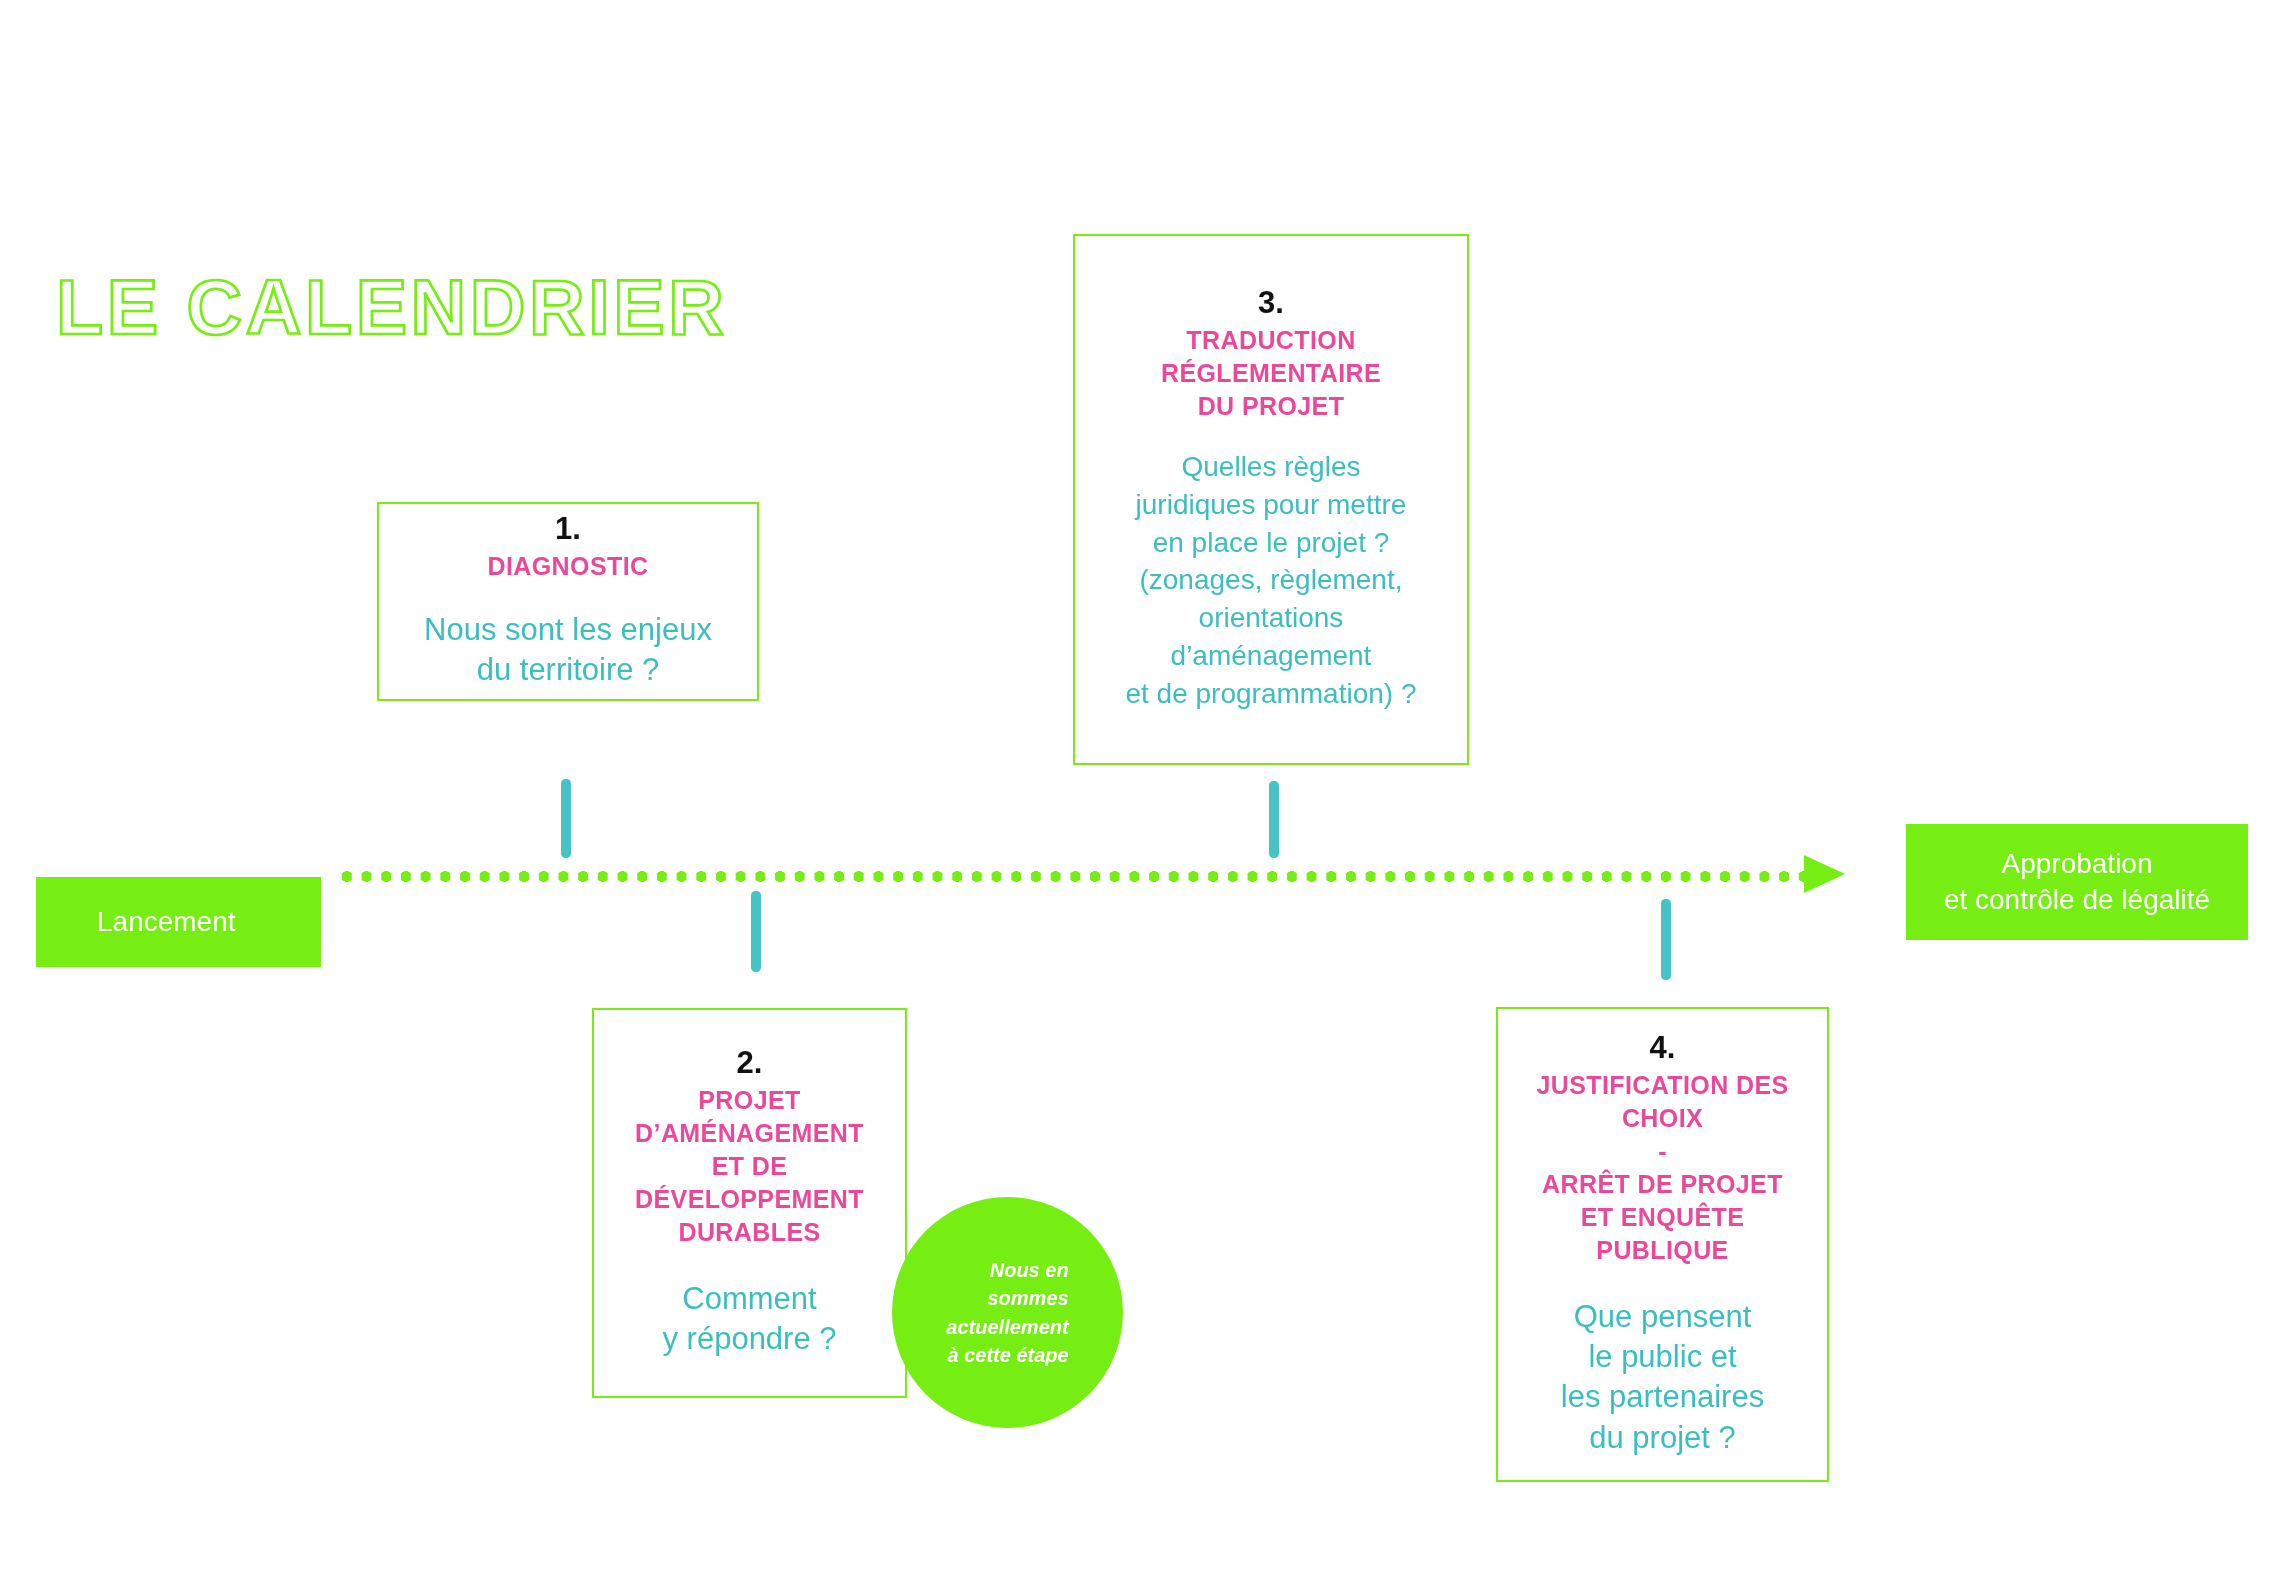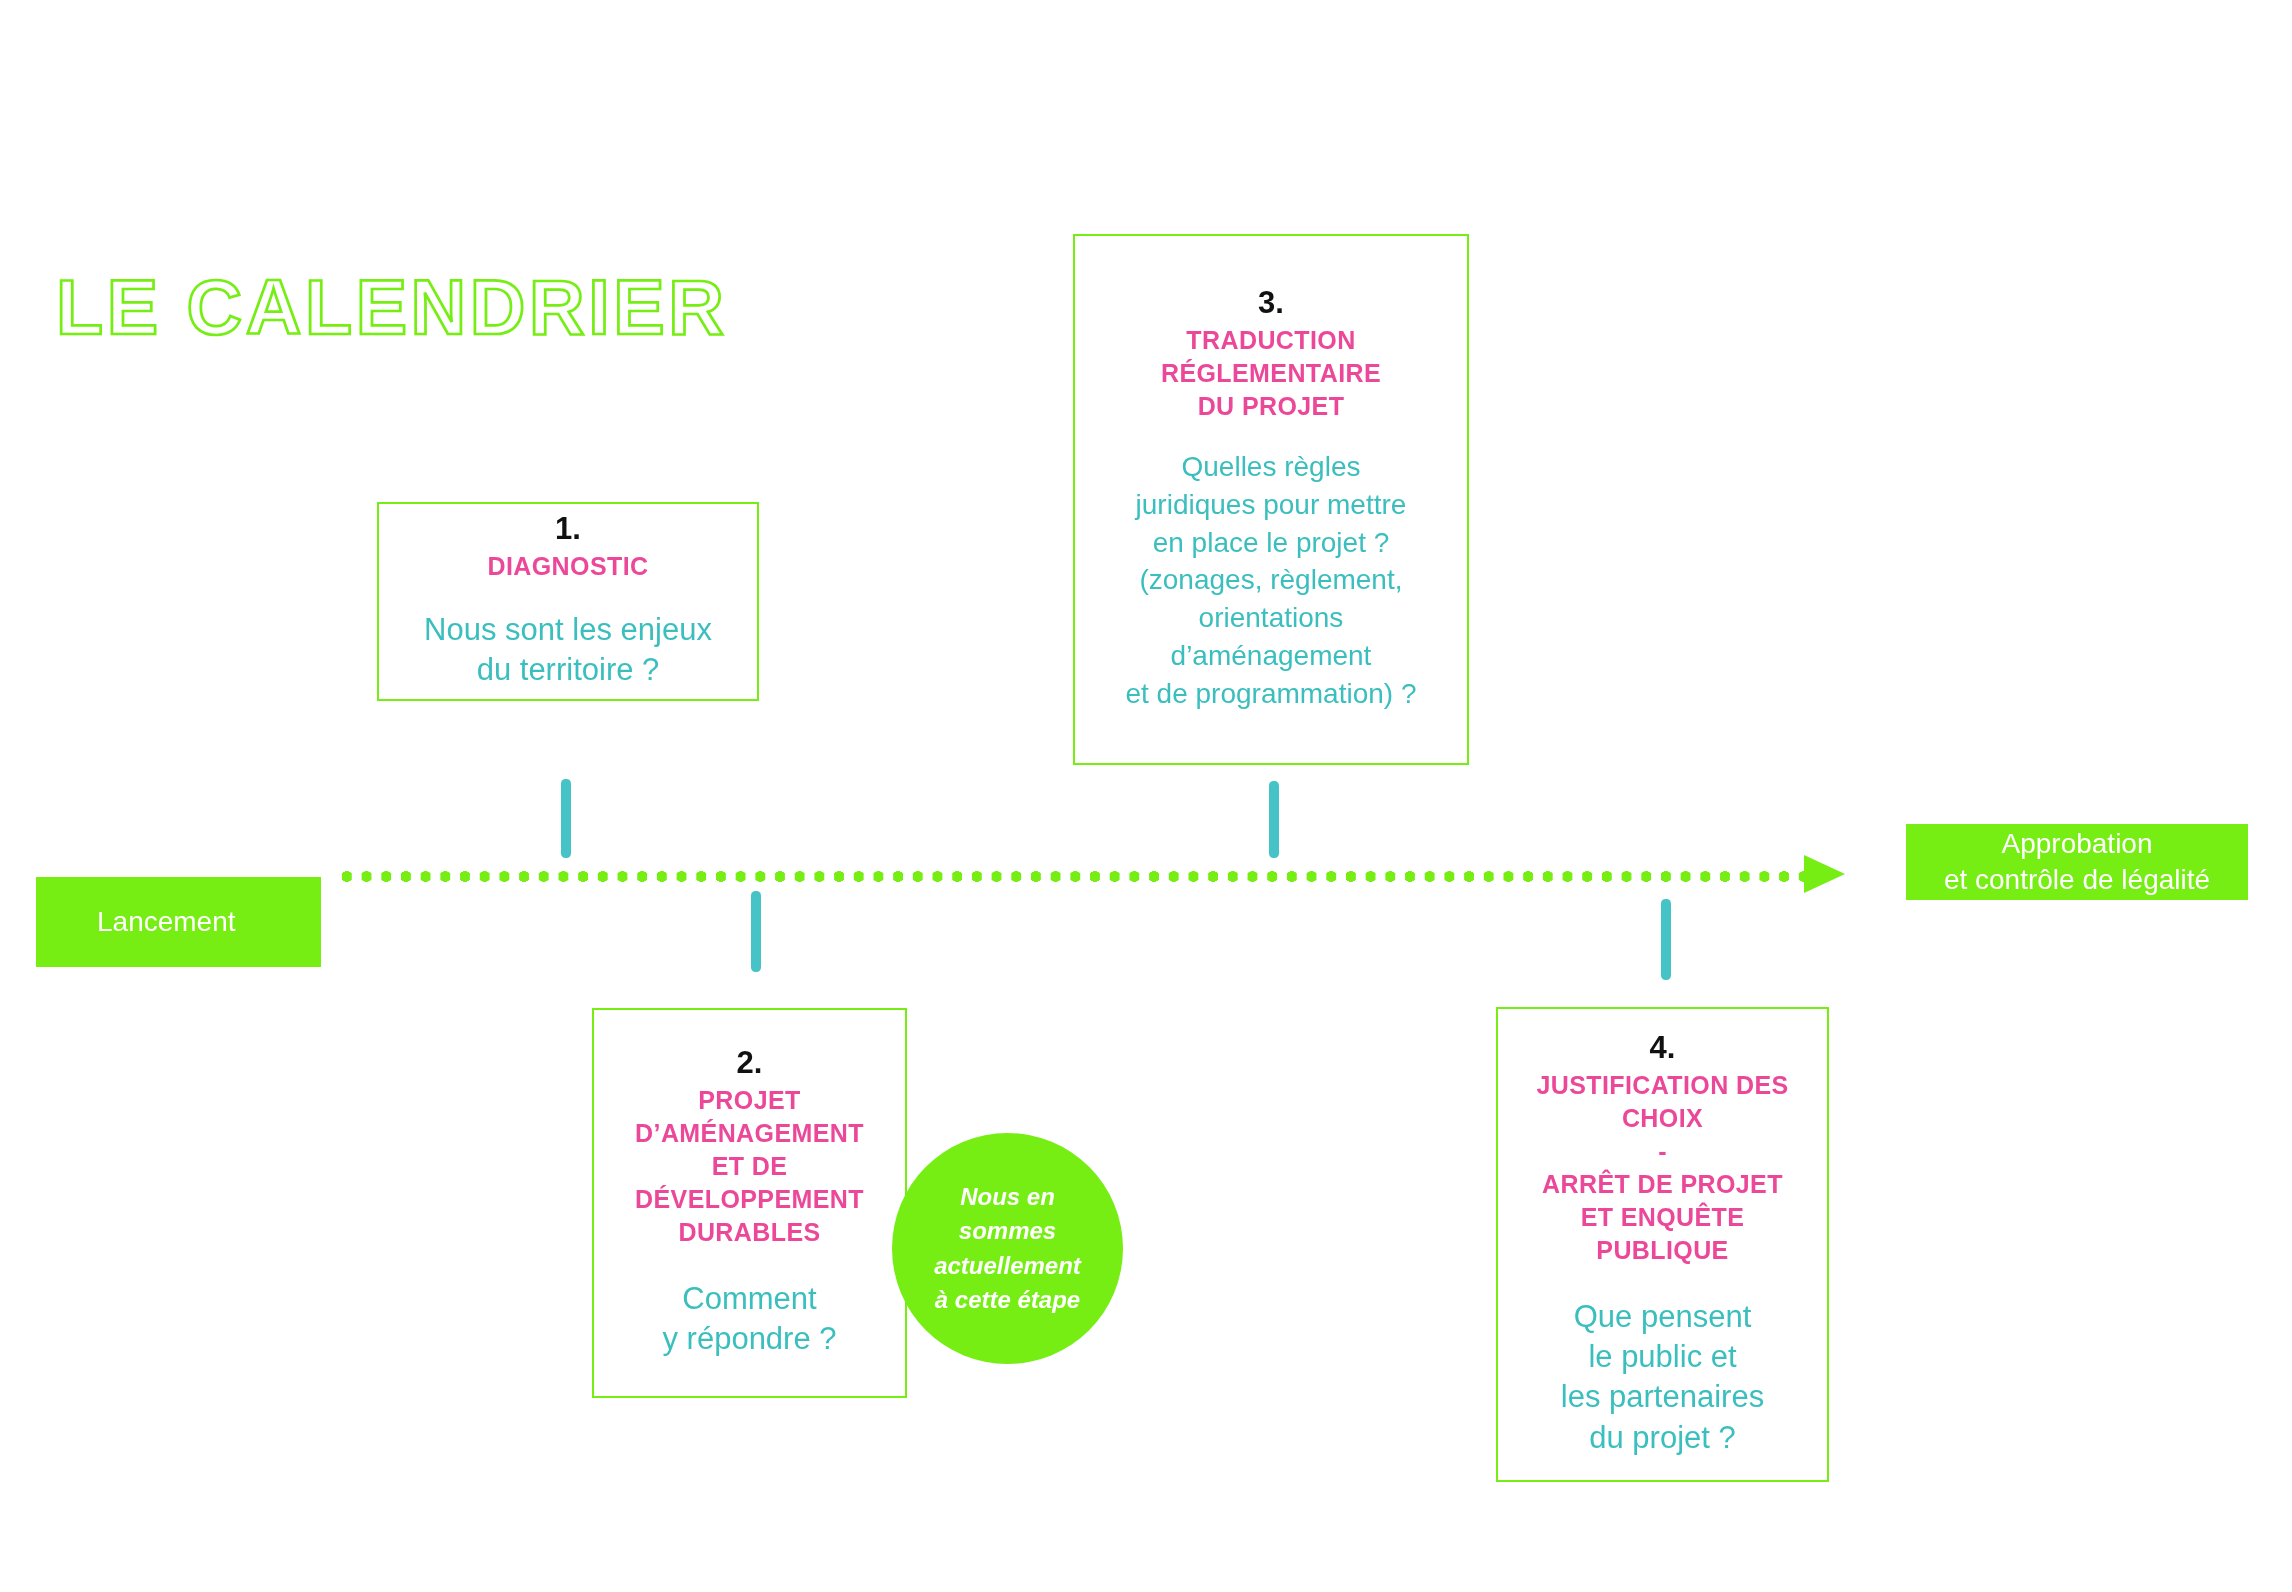--- a/index.html
+++ b/index.html
@@ -76,21 +76,21 @@
     width: 285px;
     height: 90px;
     justify-content: flex-start;
     padding-left: 61px;
     text-align: left;
   }
   #endpoint-approbation {
     left: 1906px;
     top: 824px;
     width: 342px;
-    height: 76px;
+    height: 116px;
   }
 
   
   .connector {
     position: absolute;
     width: 9.9px;
     background: #45C3C6;
     border-radius: 4.5px;
   }
 
@@ -138,31 +138,31 @@
   #card-4 { left: 1496px; top: 1007px; width: 333px; height: 475px; }
 
   #card-3 .step-question { font-size: 28px; line-height: 1.35; margin-top: 25px; }
   #card-2 .step-question { margin-top: 30px; }
   #card-4 .step-question { margin-top: 30px; }
 
   
   #current-stage-badge {
     position: absolute;
     left: 892px;
-    top: 1133px;
+    top: 1197px;
     width: 231px;
     height: 231px;
     border-radius: 50%;
     background: #76EE14;
     color: #ffffff;
     display: flex;
     align-items: center;
     justify-content: center;
-    text-align: center;
-    font-size: 24px;
+    text-align: right;
+    font-size: 20px;
     font-weight: 700;
     font-style: italic;
     line-height: 1.42;
     white-space: pre-line;
   }
 </style>
 </head>
 <body>
 
 <div id="stage">

